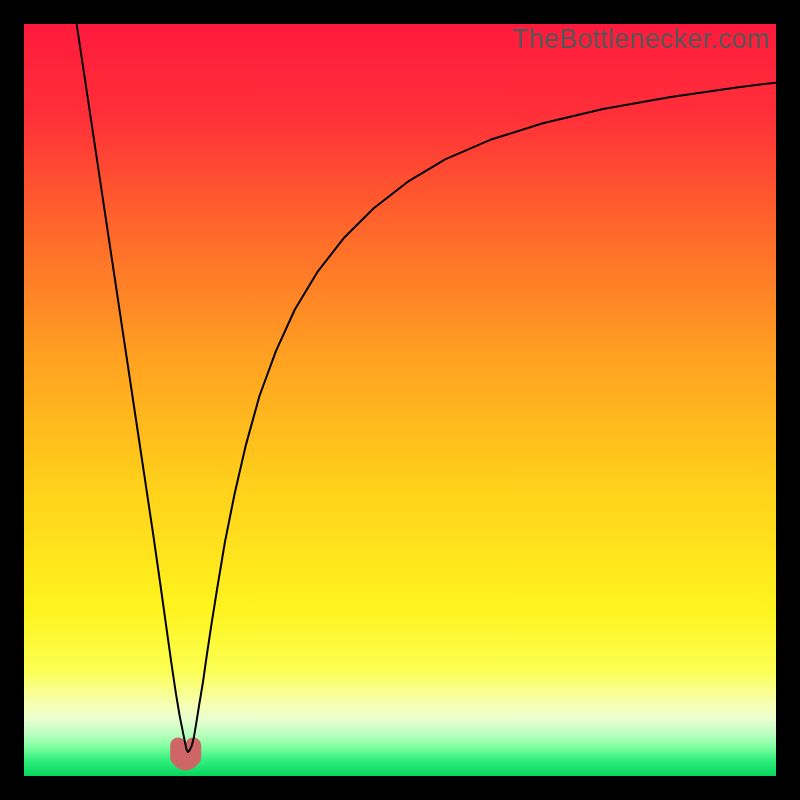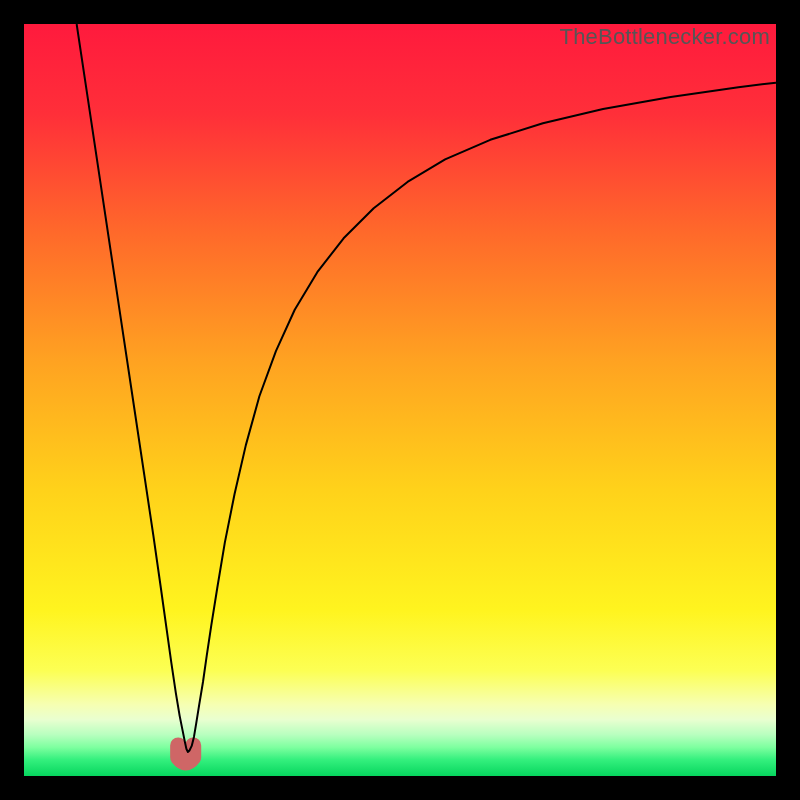--- a/index.html
+++ b/index.html
@@ -23,21 +23,21 @@
     position: absolute;
     left: 0;
     top: 0;
     width: 752px;
     height: 752px;
   }
   .watermark {
     position: absolute;
     top: 0;
     right: 6px;
-    font-size: 22px;
+    font-size: 27px;
     font-weight: 400;
     color: #565656;
     letter-spacing: 0.2px;
     user-select: none;
   }
 </style>
 </head>
 <body>
 
 <div class="frame">

